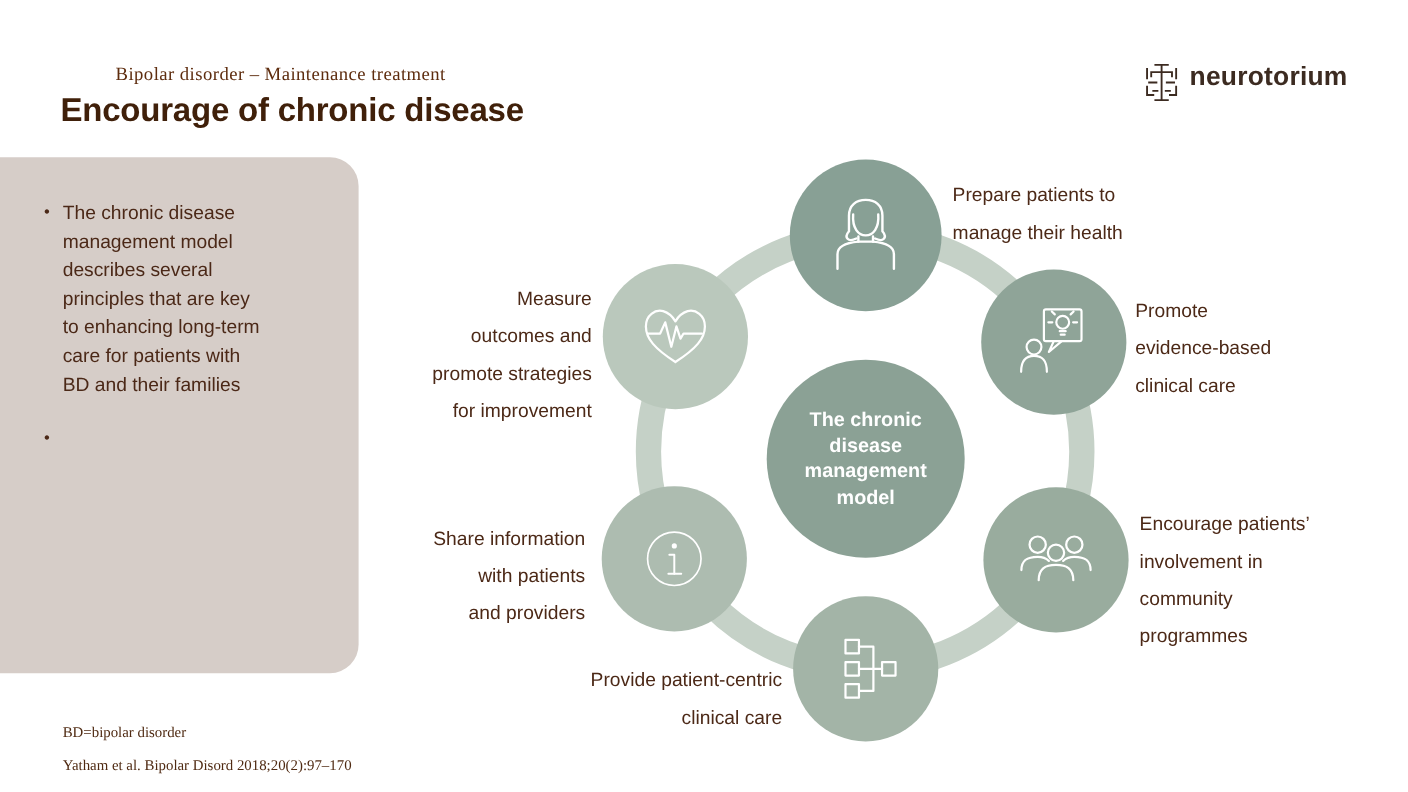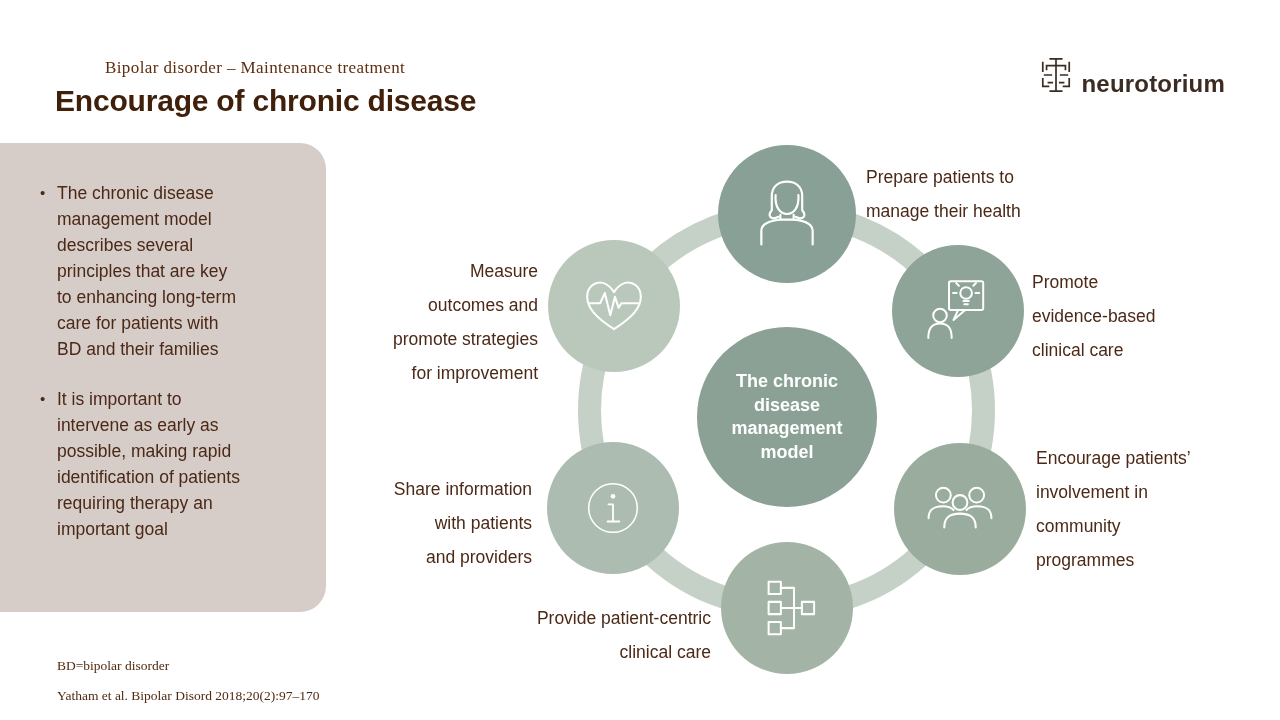--- a/index.html
+++ b/index.html
@@ -4,21 +4,21 @@
 <style>
   html,body{margin:0;padding:0;background:#fff;}
   .slide{position:relative;width:1280px;height:720px;background:#ffffff;overflow:hidden;
          font-family:"Liberation Sans",sans-serif;}
 
   
   .eyebrow{position:absolute;left:57px;top:58px;font-family:"Liberation Serif",serif;
            font-size:17px;color:#5e2d0f;letter-spacing:.4px;margin-left:48px;}
   .page-title{position:absolute;left:55px;top:84px;font-size:30px;font-weight:bold;
               color:#40200a;letter-spacing:-.2px;}
-  .logo{position:absolute;right:55px;top:56px;display:flex;align-items:flex-end;gap:8px;color:#3c2b21;}
+  .logo{position:absolute;right:55px;top:56px;display:flex;align-items:flex-start;gap:8px;color:#3c2b21;}
   .logo-text{font-size:24px;font-weight:600;letter-spacing:.2px;}
 
   
   .sidebar{position:absolute;left:0;top:143px;width:326px;height:469px;background:#d6cdc8;
            border-radius:0 26px 26px 0;padding:37px 28px 0 40px;box-sizing:border-box;}
   .bullet-item{display:flex;align-items:flex-start;color:#4b2817;font-size:17.5px;line-height:26px;}
   .bullet-item + .bullet-item{margin-top:24px;}
   .bullet-marker{width:17px;flex:0 0 17px;font-size:15px;line-height:26px;}
   .bullet-text{white-space:pre-line;}
 
@@ -34,21 +34,21 @@
   .n5{left:548px;top:240px;width:132px;height:132px;}
   .center-circle{position:absolute;left:697px;top:327px;width:180px;height:180px;border-radius:50%;
                  display:flex;align-items:center;justify-content:center;}
   .center-label{color:#fff;font-size:18px;font-weight:bold;line-height:23.5px;text-align:center;
                 white-space:pre-line;}
   .node svg{display:block;}
 
   .nlabel{position:absolute;color:#4c2917;font-size:17.5px;line-height:34px;white-space:pre-line;}
   .l0{left:866px;top:160px;width:220px;text-align:left;}
   .l1{left:1032px;top:265px;width:190px;text-align:left;}
-  .l2{left:1036px;top:441px;width:215px;text-align:left;}
+  .l2{left:1036px;top:459px;width:215px;text-align:left;}
   .l3{left:466px;top:601px;width:245px;text-align:right;}
   .l4{left:332px;top:472px;width:200px;text-align:right;}
   .l5{left:325px;top:254px;width:213px;text-align:right;}
 
   
   .footnote{position:absolute;left:57px;font-family:"Liberation Serif",serif;font-size:13.5px;color:#4f2a12;}
   .f0{top:658px;}
   .f1{top:688px;}
 
   .icon-stroke{stroke:#fff;fill:none;stroke-linecap:round;stroke-linejoin:round;}
@@ -81,26 +81,20 @@
       <span class="bullet-text">The chronic disease
 management model
 describes several
 principles that are key
 to enhancing long-term
 care for patients with
 BD and their families</span>
     </div>
     <div class="bullet-item">
       <span class="bullet-marker">•</span>
-      <span class="bullet-text">It is important to
-intervene as early as
-possible, making rapid
-identification of patients
-requiring therapy an
-important goal</span>
     </div>
   </aside>
 
   <div class="ring" style="border-color: rgb(197, 209, 199);"></div>
 
   <div class="node n0" style="background: rgb(136, 160, 149);">
     <span>
       <svg width="76" height="76" viewBox="0 0 80 80" class="icon-stroke" stroke-width="2.3">
         <path d="M31 43 C23 47 19 42 24 36 L24 21 C24 11 31 6 40 6 C49 6 56 11 56 21 L56 36 C61 42 57 47 49 43"></path>
         <path d="M28 20 C27 33 33 40 40 40 C47 40 53 33 52 20"></path>

